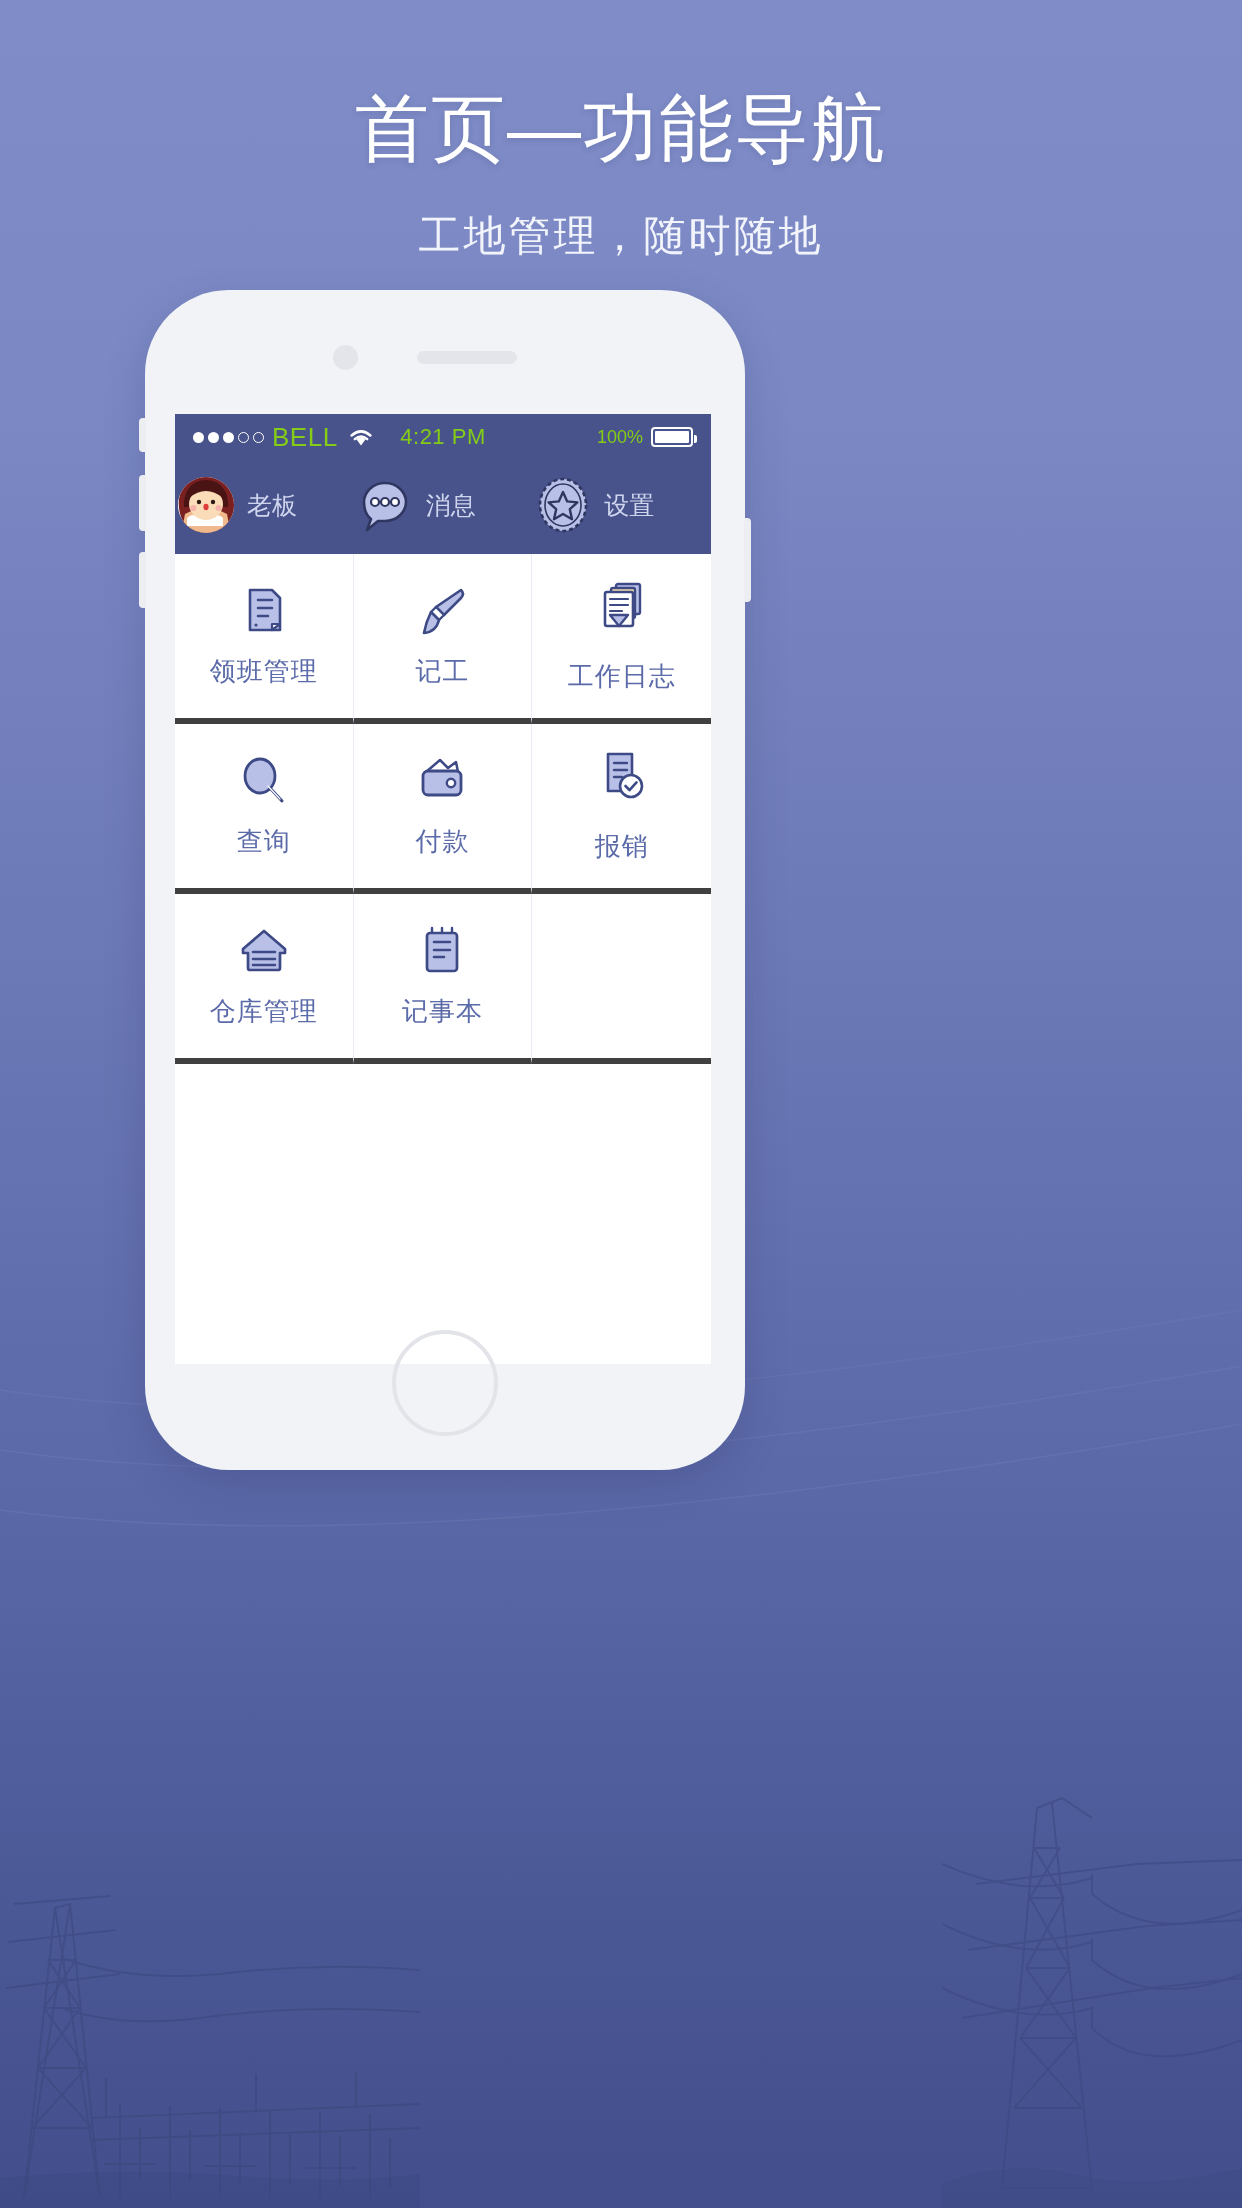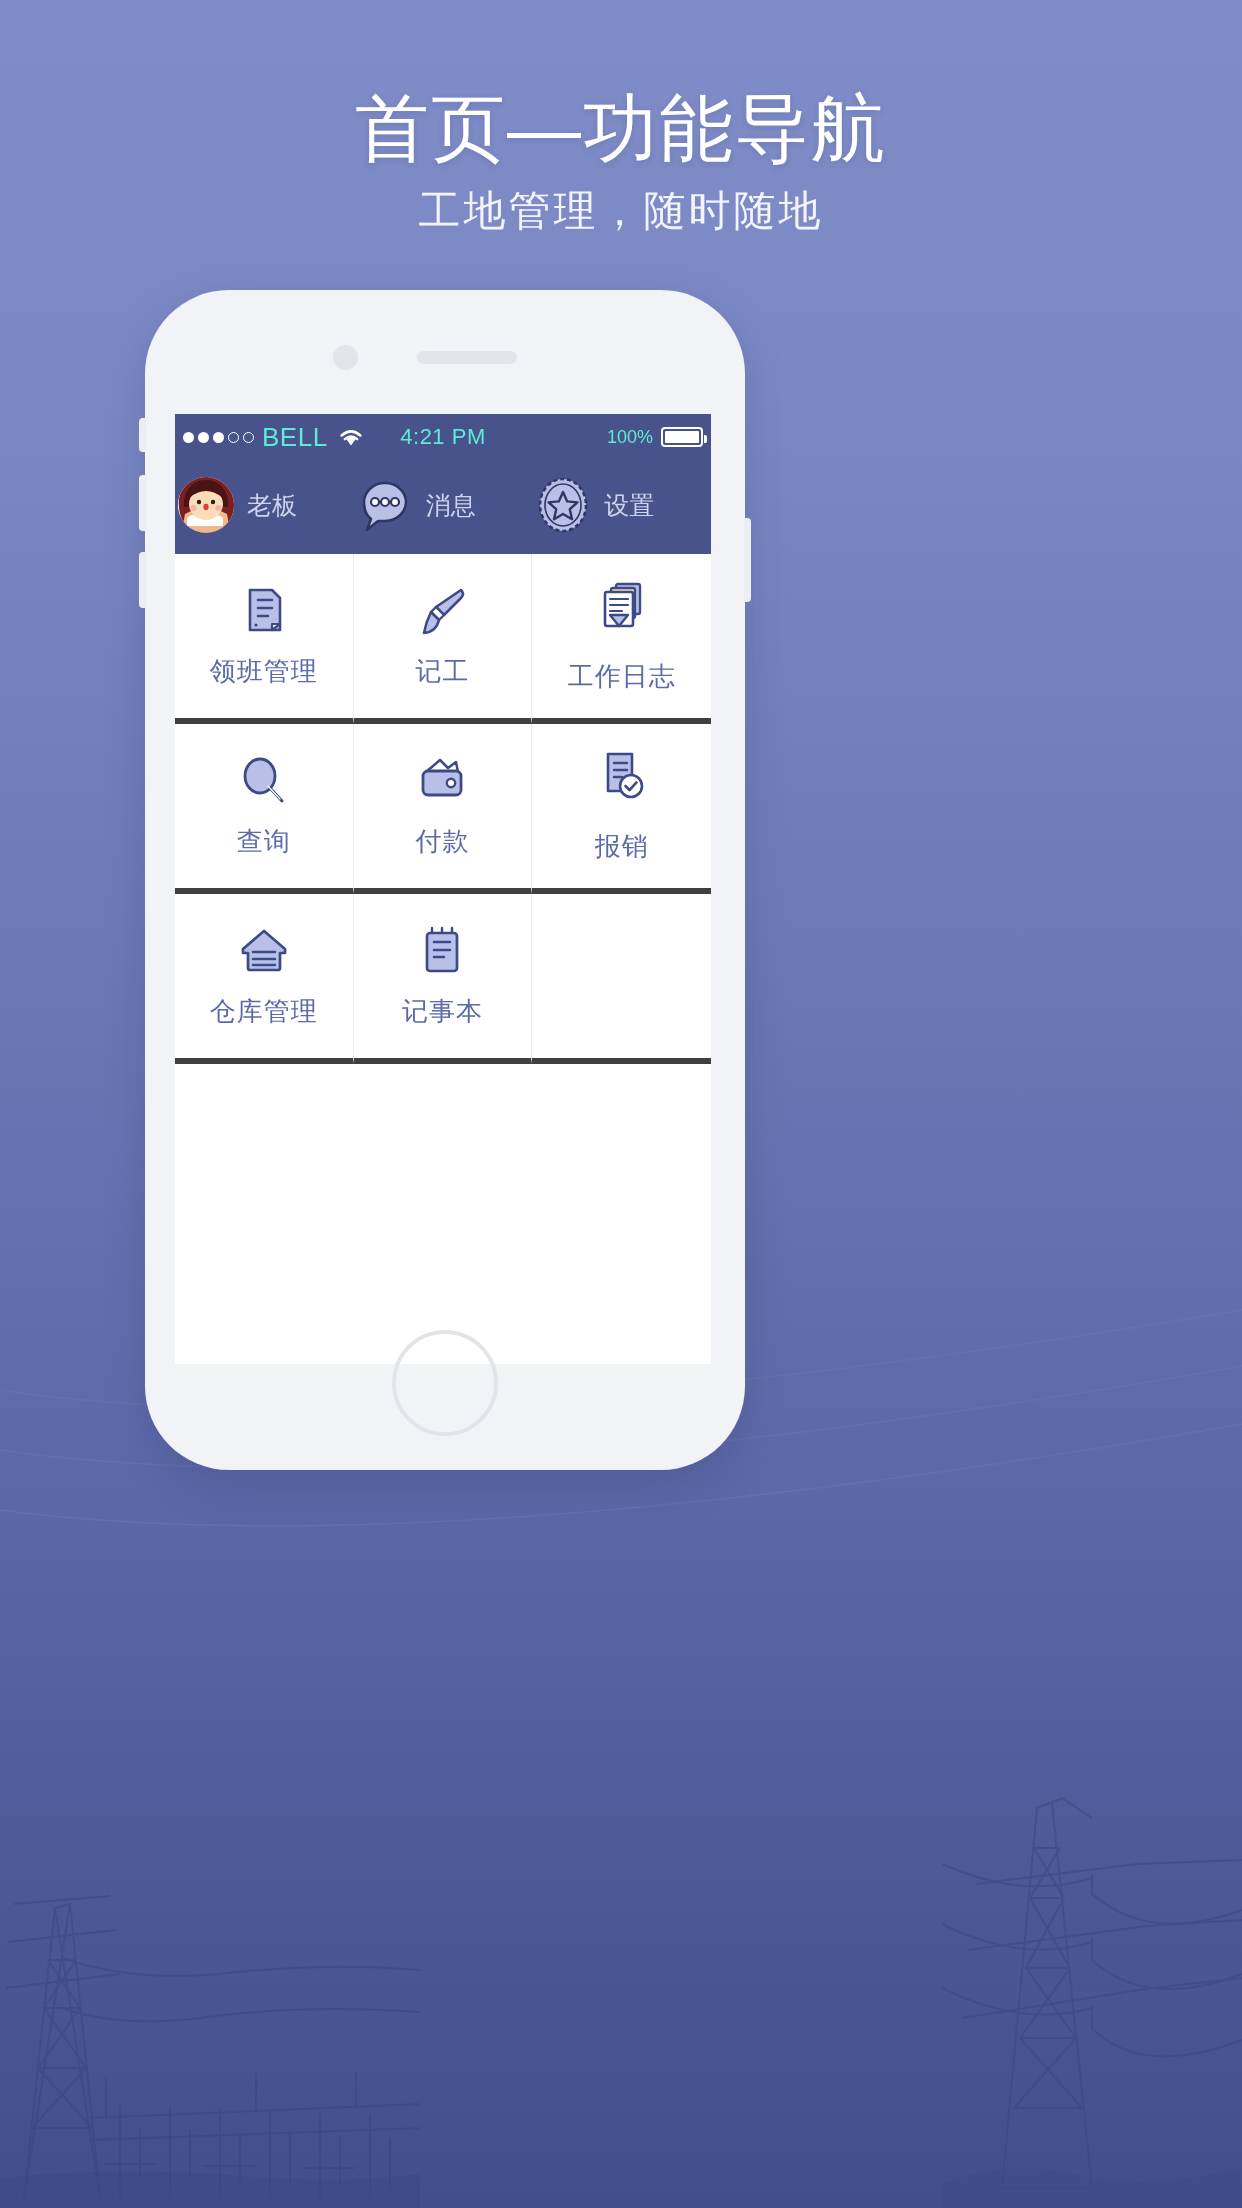--- a/index.html
+++ b/index.html
@@ -13,21 +13,21 @@
   .bg-art{position:absolute;inset:0;overflow:hidden;pointer-events:none;}
   .bg-art svg{position:absolute;}
 
   
   .promo{position:absolute;left:0;right:0;top:70px;text-align:center;}
   .promo-title{
     color:#ffffff;font-size:74px;font-weight:normal;letter-spacing:2px;
     line-height:1.15;text-shadow:0 2px 6px rgba(40,50,95,.18);margin-top:16px;
   }
   .promo-sub{
-    color:#f2f4fb;font-size:42px;font-weight:normal;margin-top:12px;letter-spacing:3px;
+    color:#f2f4fb;font-size:42px;font-weight:normal;margin-top:37px;letter-spacing:3px;
   }
 
   
   .phone{
     position:absolute;left:145px;top:290px;width:600px;height:1180px;
     background:#f2f3f6;border-radius:84px;
     box-shadow:0 14px 40px rgba(40,50,95,.22);
   }
   .phone-speaker{position:absolute;top:61px;left:50%;transform:translateX(-28px);
     width:100px;height:13px;border-radius:7px;background:#e4e5ea;}
@@ -39,21 +39,21 @@
   .btn-vol-a{left:-6px;top:185px;width:7px;height:56px;border-radius:4px 0 0 4px;}
   .btn-vol-b{left:-6px;top:262px;width:7px;height:56px;border-radius:4px 0 0 4px;}
   .btn-sil{left:-6px;top:128px;width:7px;height:34px;border-radius:4px 0 0 4px;}
   .btn-pwr{right:-6px;top:228px;width:7px;height:84px;border-radius:0 4px 4px 0;}
 
   
   .screen{position:absolute;left:30px;top:124px;width:536px;height:950px;background:#ffffff;overflow:hidden;}
 
   
   .statusbar{height:46px;background:#48538c;display:flex;align-items:center;
-    color:#5eead4;font-size:26px;padding:0 8px;box-sizing:border-box;}
+    color:#84cc16;font-size:26px;padding:0 18px;box-sizing:border-box;}
   .sb-left{display:flex;align-items:center;gap:8px;flex:1;}
   .dots{display:flex;align-items:center;gap:4px;}
   .dot{width:11px;height:11px;border-radius:50%;background:#fff;}
   .dot.hollow{background:transparent;border:1.6px solid #fff;box-sizing:border-box;}
   .carrier{font-size:26px;letter-spacing:.5px;}
   .sb-center{flex:0 0 auto;font-size:22px;letter-spacing:.5px;}
   .sb-right{flex:1;display:flex;align-items:center;justify-content:flex-end;gap:8px;font-size:18px;}
   .batt{width:42px;height:20px;border:2px solid #fff;border-radius:4px;position:relative;box-sizing:border-box;
     padding:2px;}
   .batt::after{content:"";position:absolute;right:-6px;top:6px;width:3px;height:8px;background:#fff;border-radius:0 2px 2px 0;}

